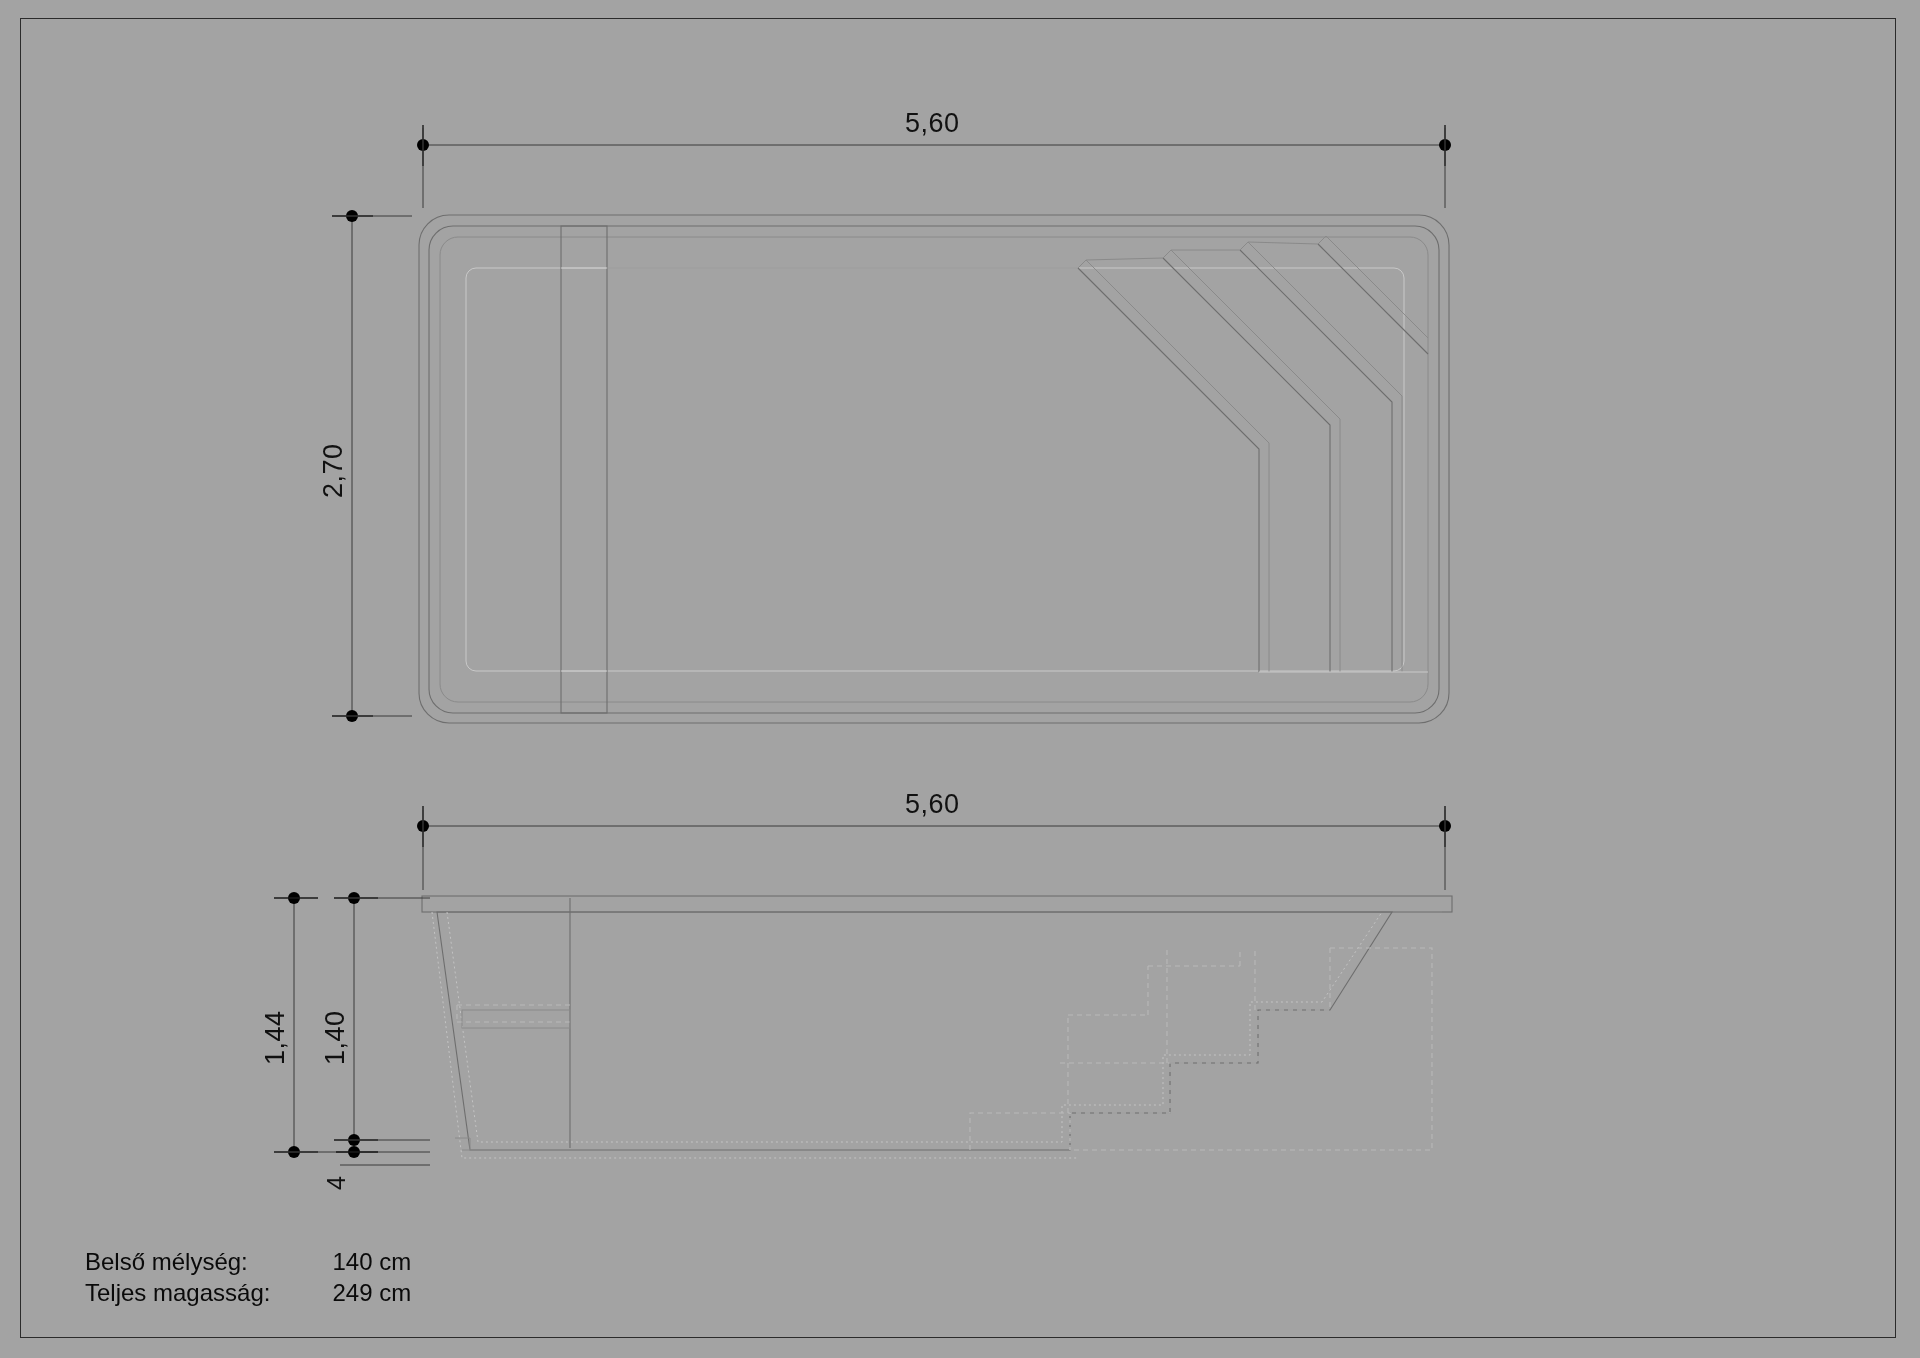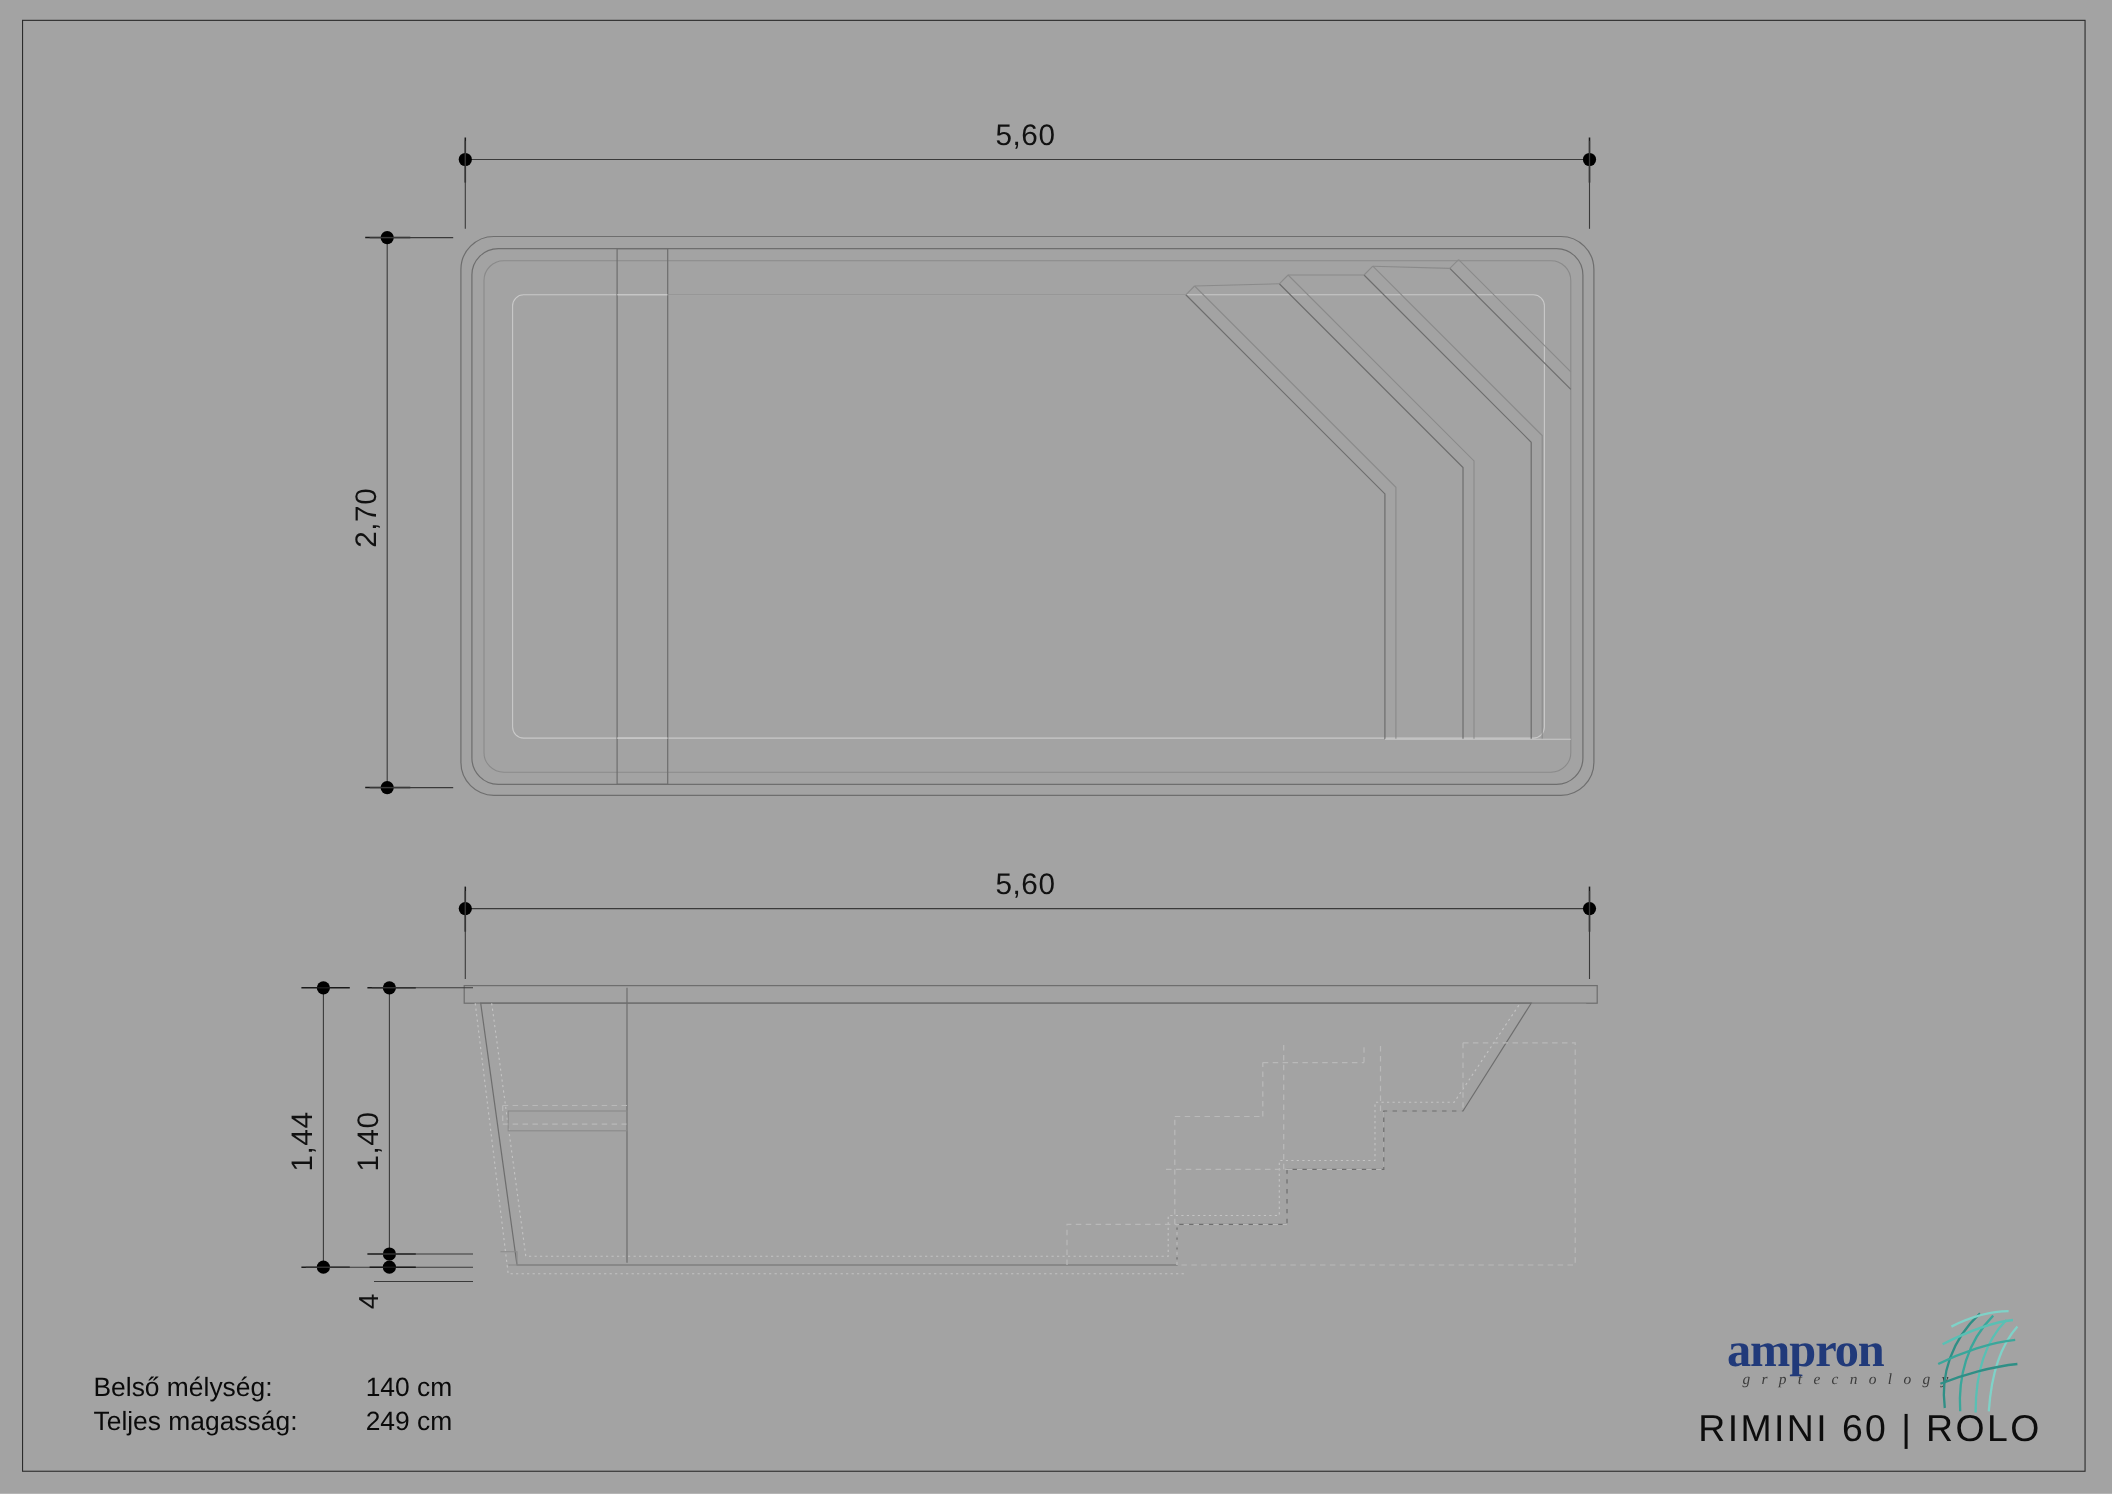--- a/index.html
+++ b/index.html
@@ -281,33 +281,14 @@
         <td class="val">140 cm</td>
       </tr>
       <tr>
         <td class="lbl">Teljes magasság:</td>
         <td class="val">249 cm</td>
       </tr>
     </tbody>
       </table>
   </div>
 
-  <div id="titleblock">
-    <div id="logo">
-      <span class="word">ampron</span>
-      <span class="tag">g r p   t e c n o l o g y</span>
-      <svg class="mark" viewBox="0 0 110 104" xmlns="http://www.w3.org/2000/svg">
-        <g fill="none" stroke="#2f8f86" stroke-width="2.1">
-          <path d="M30,96 C26,66 36,34 62,10"></path>
-          <path d="M44,99 C42,68 50,36 74,12" stroke="#3aa79b"></path>
-          <path d="M58,100 C58,70 64,38 86,16" stroke="#59c0b4"></path>
-          <path d="M70,99 C72,70 78,42 96,22" stroke="#7fd2c8"></path>
-          <path d="M26,74 C46,66 74,58 96,56" stroke="#2f8f86"></path>
-          <path d="M24,56 C44,46 72,36 94,34" stroke="#3aa79b"></path>
-          <path d="M28,38 C48,28 72,18 92,16" stroke="#59c0b4"></path>
-          <path d="M36,22 C52,14 72,8 88,8" stroke="#7fd2c8"></path>
-        </g>
-      </svg>
-    </div>
-    <div id="modeltitle">RIMINI 60  |  ROLO</div>
-  </div>
 
 </div>
 
 </body></html>

